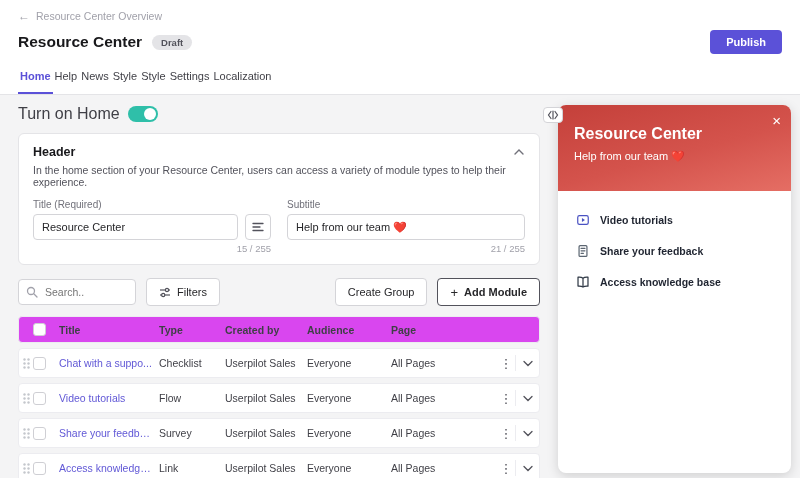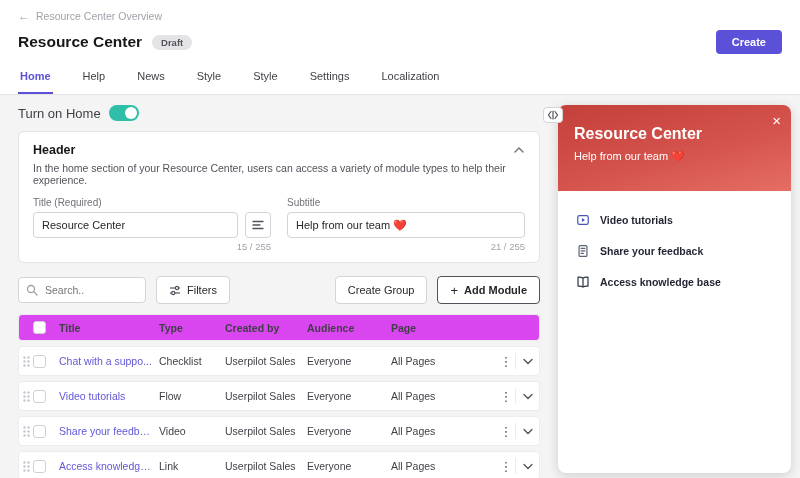--- a/index.html
+++ b/index.html
@@ -12,47 +12,47 @@
   input { font-family:inherit; }
 
   
   .topbar { background:#fff; padding:8px 18px 0 18px; border-bottom:1px solid #e4e4e7; }
   .crumb-row { display:flex; align-items:center; gap:6px; color:#a1a1aa; font-size:10.5px; height:16px; }
   .back-arrow { font-size:12px; cursor:pointer; color:#a1a1aa; }
   .title-row { display:flex; align-items:center; gap:10px; margin-top:6px; }
   .page-title { font-size:15.5px; font-weight:700; color:#18181b; }
   .badge { background:#e4e4e7; color:#52525b; font-size:9.5px; font-weight:600; padding:2px 9px; border-radius:10px; }
   .publish-btn { margin-left:auto; background:#5b51d8; color:#fff; border:none; border-radius:4px; padding:6px 16px; font-size:11px; font-weight:600; }
-  .tabs { display:flex; gap:28px; margin-top:10px; }
+  .tabs { display:flex; margin-top:10px; }
   .tab { padding:6px 2px 10px 2px; color:#3f3f46; font-size:11px; cursor:pointer; border-bottom:2px solid transparent; }
   .tab.active { color:#5b51d8; font-weight:700; border-bottom-color:#5b51d8; }
 
   
   .main { display:flex; height:388px; position:relative; }
   .left { flex:1; padding:10px 14px 10px 18px; min-width:0; }
 
   .toggle-row { display:flex; align-items:center; gap:8px; margin-bottom:10px; }
-  .toggle-label { font-size:13px; color:#3f3f46; }
+  .toggle-label { font-size:16px; color:#3f3f46; }
   .toggle { width:30px; height:16px; background:#2fbfa9; border-radius:9px; position:relative; cursor:pointer; display:inline-block; }
   .toggle .knob { position:absolute; top:2px; right:2px; width:12px; height:12px; background:#fff; border-radius:50%; }
 
   .header-card { background:#fff; border:1px solid #e4e4e7; border-radius:6px; padding:11px 14px 10px 14px; margin-bottom:13px; }
   .card-head { display:flex; align-items:center; justify-content:space-between; }
   .card-title { font-size:12.5px; font-weight:700; color:#18181b; }
   .card-desc { font-size:10.5px; color:#52525b; margin:5px 0 11px 0; }
   .fields { display:flex; gap:16px; }
   .field { flex:1; min-width:0; }
   .field label { display:block; font-size:10px; color:#71717a; margin-bottom:4px; }
   .input-wrap { display:flex; gap:7px; }
   .text-input { width:100%; height:26px; border:1px solid #d4d4d8; border-radius:4px; padding:0 8px; font-size:11px; color:#27272a; background:#fff; }
   .fmt-btn { flex:0 0 26px; height:26px; border:1px solid #d4d4d8; border-radius:4px; background:#fff; display:flex; align-items:center; justify-content:center; color:#52525b; }
   .char-count { text-align:right; color:#a1a1aa; font-size:9.5px; margin-top:3px; }
 
   .toolbar { display:flex; align-items:center; gap:10px; margin:2px 0 10px 0; }
-  .search-box { position:relative; width:128px; }
+  .search-box { position:relative; width:118px; }
   .search-box svg { position:absolute; left:8px; top:7px; }
   .search-input { width:100%; height:26px; border:1px solid #d4d4d8; border-radius:4px; padding:0 8px 0 26px; font-size:10.5px; background:#fff; color:#27272a; }
   .btn-outline { display:flex; align-items:center; gap:6px; background:#fff; border:1px solid #d4d4d8; border-radius:4px; height:28px; padding:0 12px; font-size:11px; color:#27272a; }
   .btn-strong { border-color:#52525b; font-weight:600; }
   .btn-group-right { margin-left:auto; display:flex; gap:10px; }
   .plus-glyph { font-size:13px; line-height:1; font-weight:400; }
 
   
   .tbl-grid { display:grid; grid-template-columns:14px 26px 100px 66px 82px 84px 1fr 18px 24px; align-items:center; }
   .thead { background:#d946ef; border:1px solid #ececf0; border-radius:4px; height:27px; font-weight:700; color:#3f3f46; font-size:10.5px; }
@@ -85,21 +85,21 @@
 <div class="app">
 
   <header class="topbar">
     <div class="crumb-row">
       <span class="back-arrow">←</span>
       <span>Resource Center Overview</span>
     </div>
     <div class="title-row">
       <h1 class="page-title">Resource Center</h1>
       <span class="badge">Draft</span>
-      <button class="publish-btn">Create</button>
+      <button class="publish-btn">Publish</button>
     </div>
     <nav class="tabs">
       <div class="tab active">Home</div>
       <div class="tab">Help</div>
       <div class="tab">News</div>
       <div class="tab">Style</div>
       <div class="tab">Style</div>
       <div class="tab">Settings</div>
       <div class="tab">Localization</div>
     </nav>
@@ -256,21 +256,21 @@
                   <circle cx="5.5" cy="1.5" r="1.2"></circle>
                   <circle cx="1.5" cy="5.5" r="1.2"></circle>
                   <circle cx="5.5" cy="5.5" r="1.2"></circle>
                   <circle cx="1.5" cy="9.5" r="1.2"></circle>
                   <circle cx="5.5" cy="9.5" r="1.2"></circle>
                 </g>
               </svg>
             </span>
           <span class="cb"></span>
           <span class="cell title-link">Share your feedba...</span>
-          <span class="cell">Video</span>
+          <span class="cell">Survey</span>
           <span class="cell">Userpilot Sales</span>
           <span class="cell">Everyone</span>
           <span class="cell">All Pages</span>
           <span class="kebab">⋮</span>
           <span class="row-chevron">
               <svg width="10" height="7" viewBox="0 0 10 7">
                 <path d="M1 1.5 L5 5.5 L9 1.5" fill="none" stroke="#52525b" stroke-width="1.3" stroke-linecap="round"></path>
               </svg>
             </span>
         </div>

